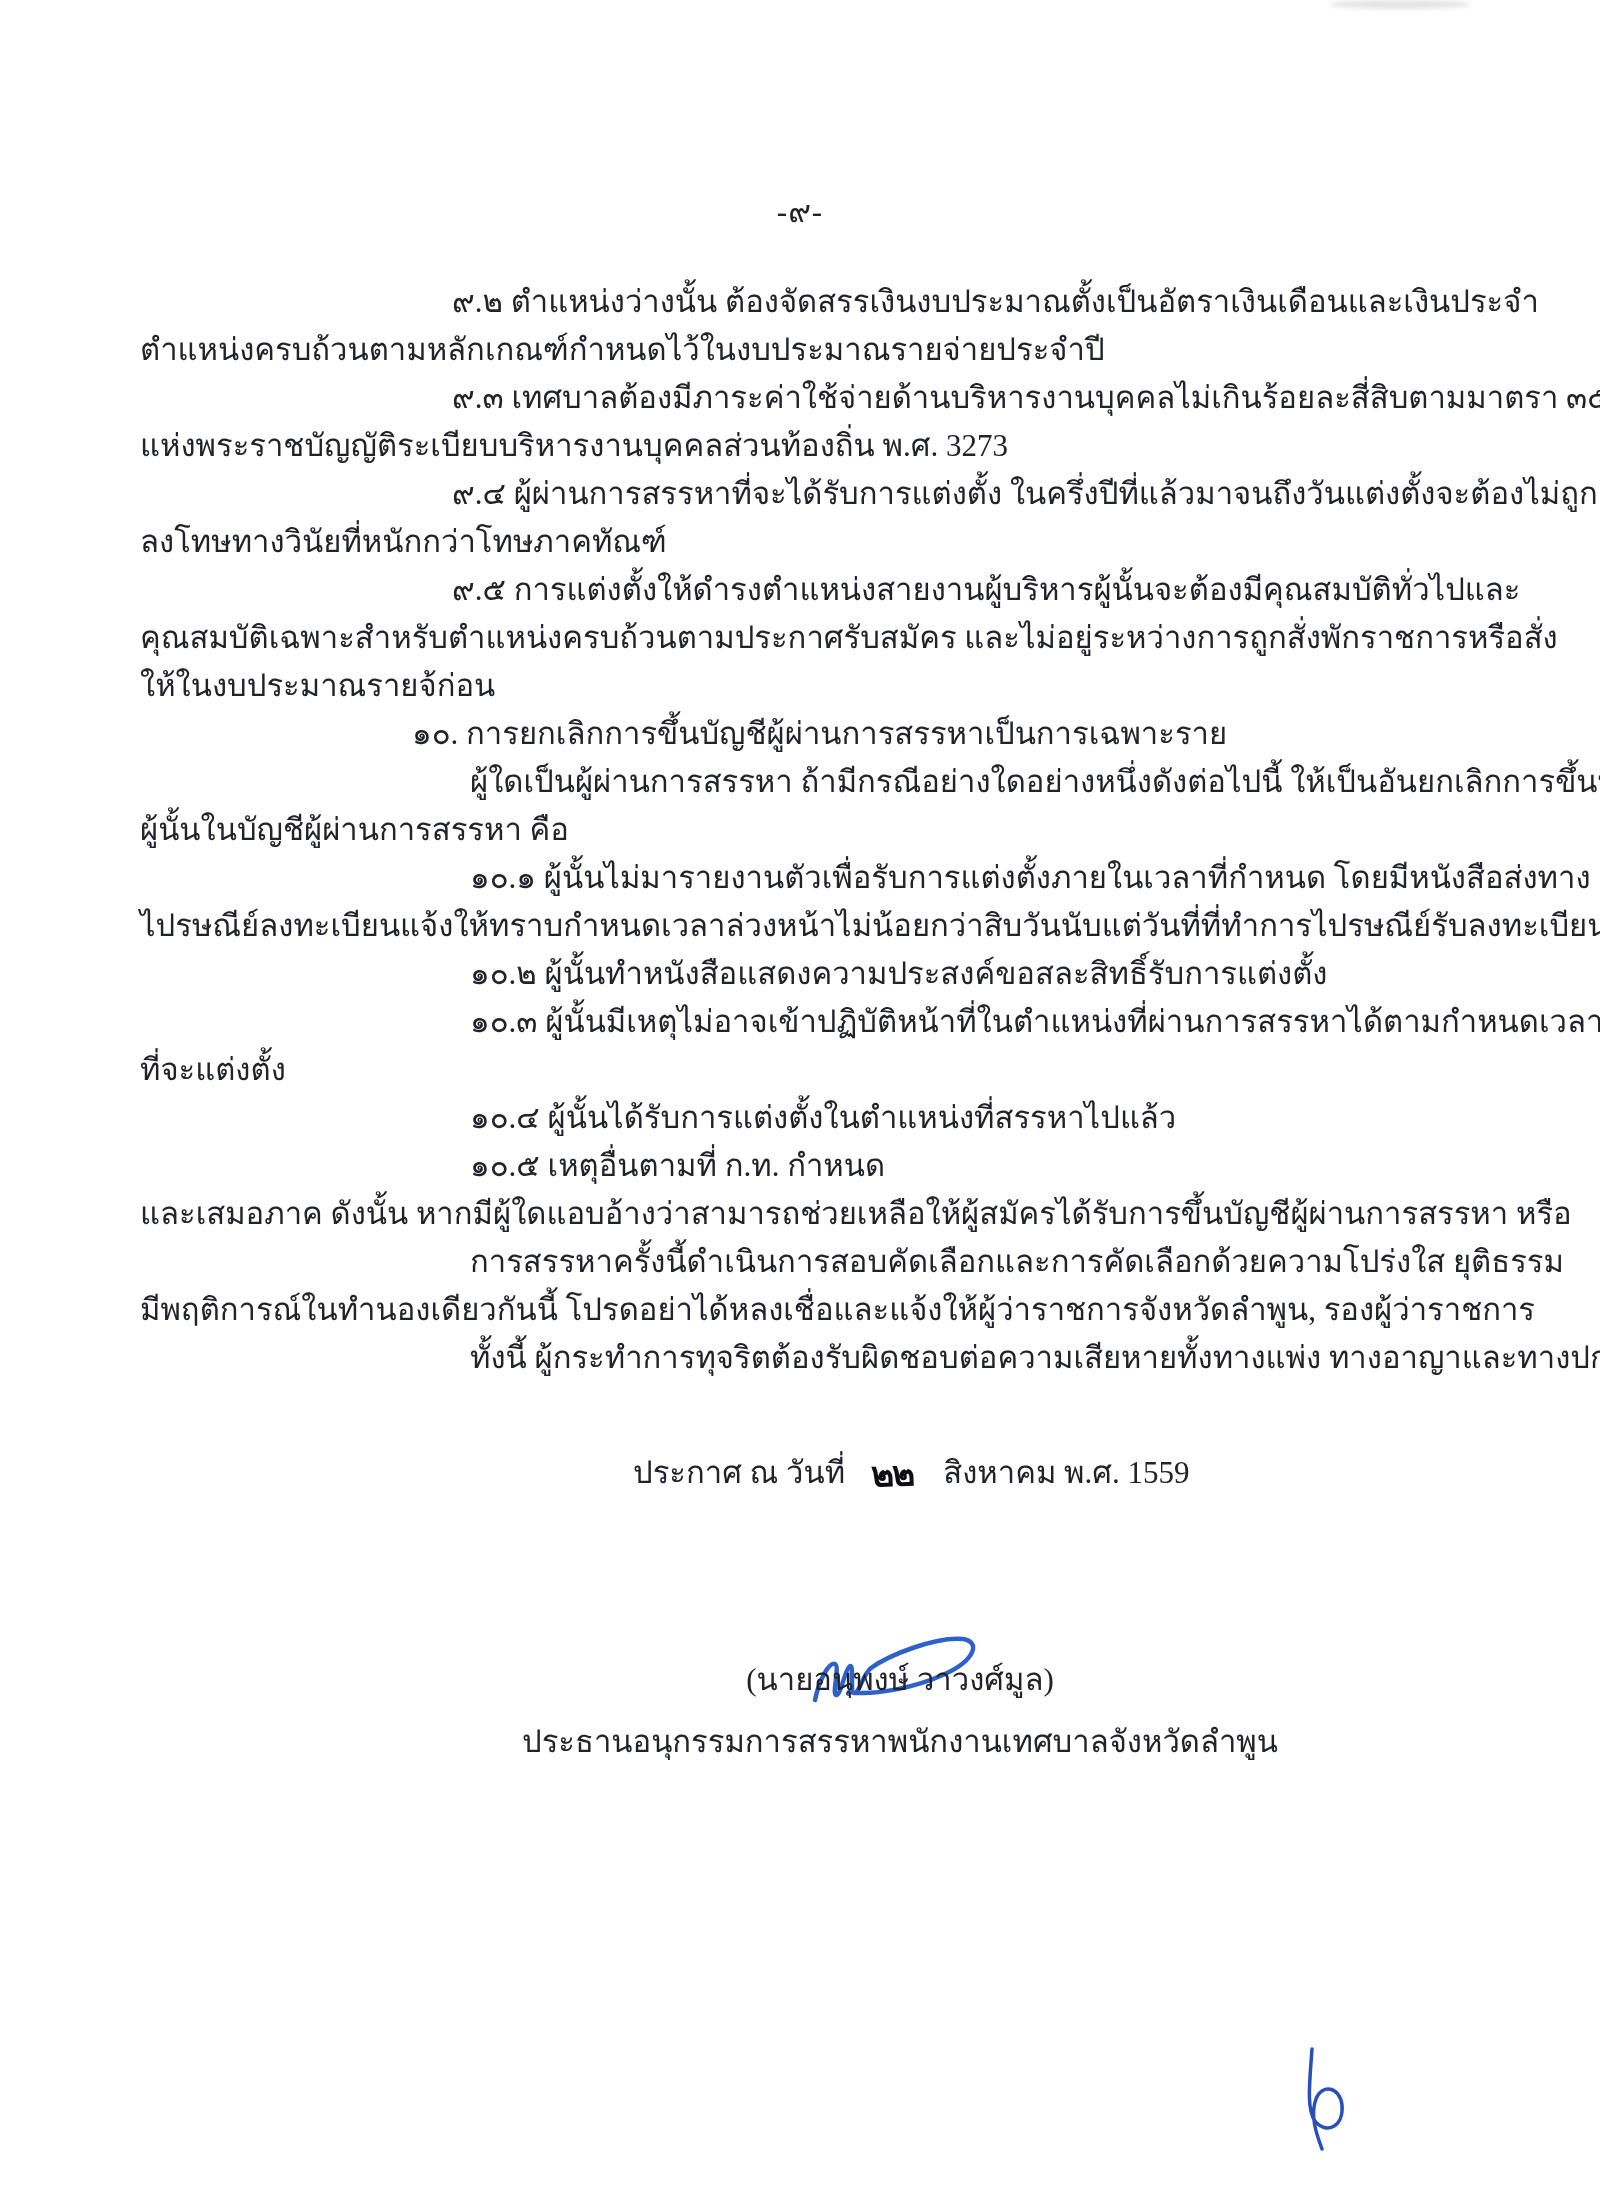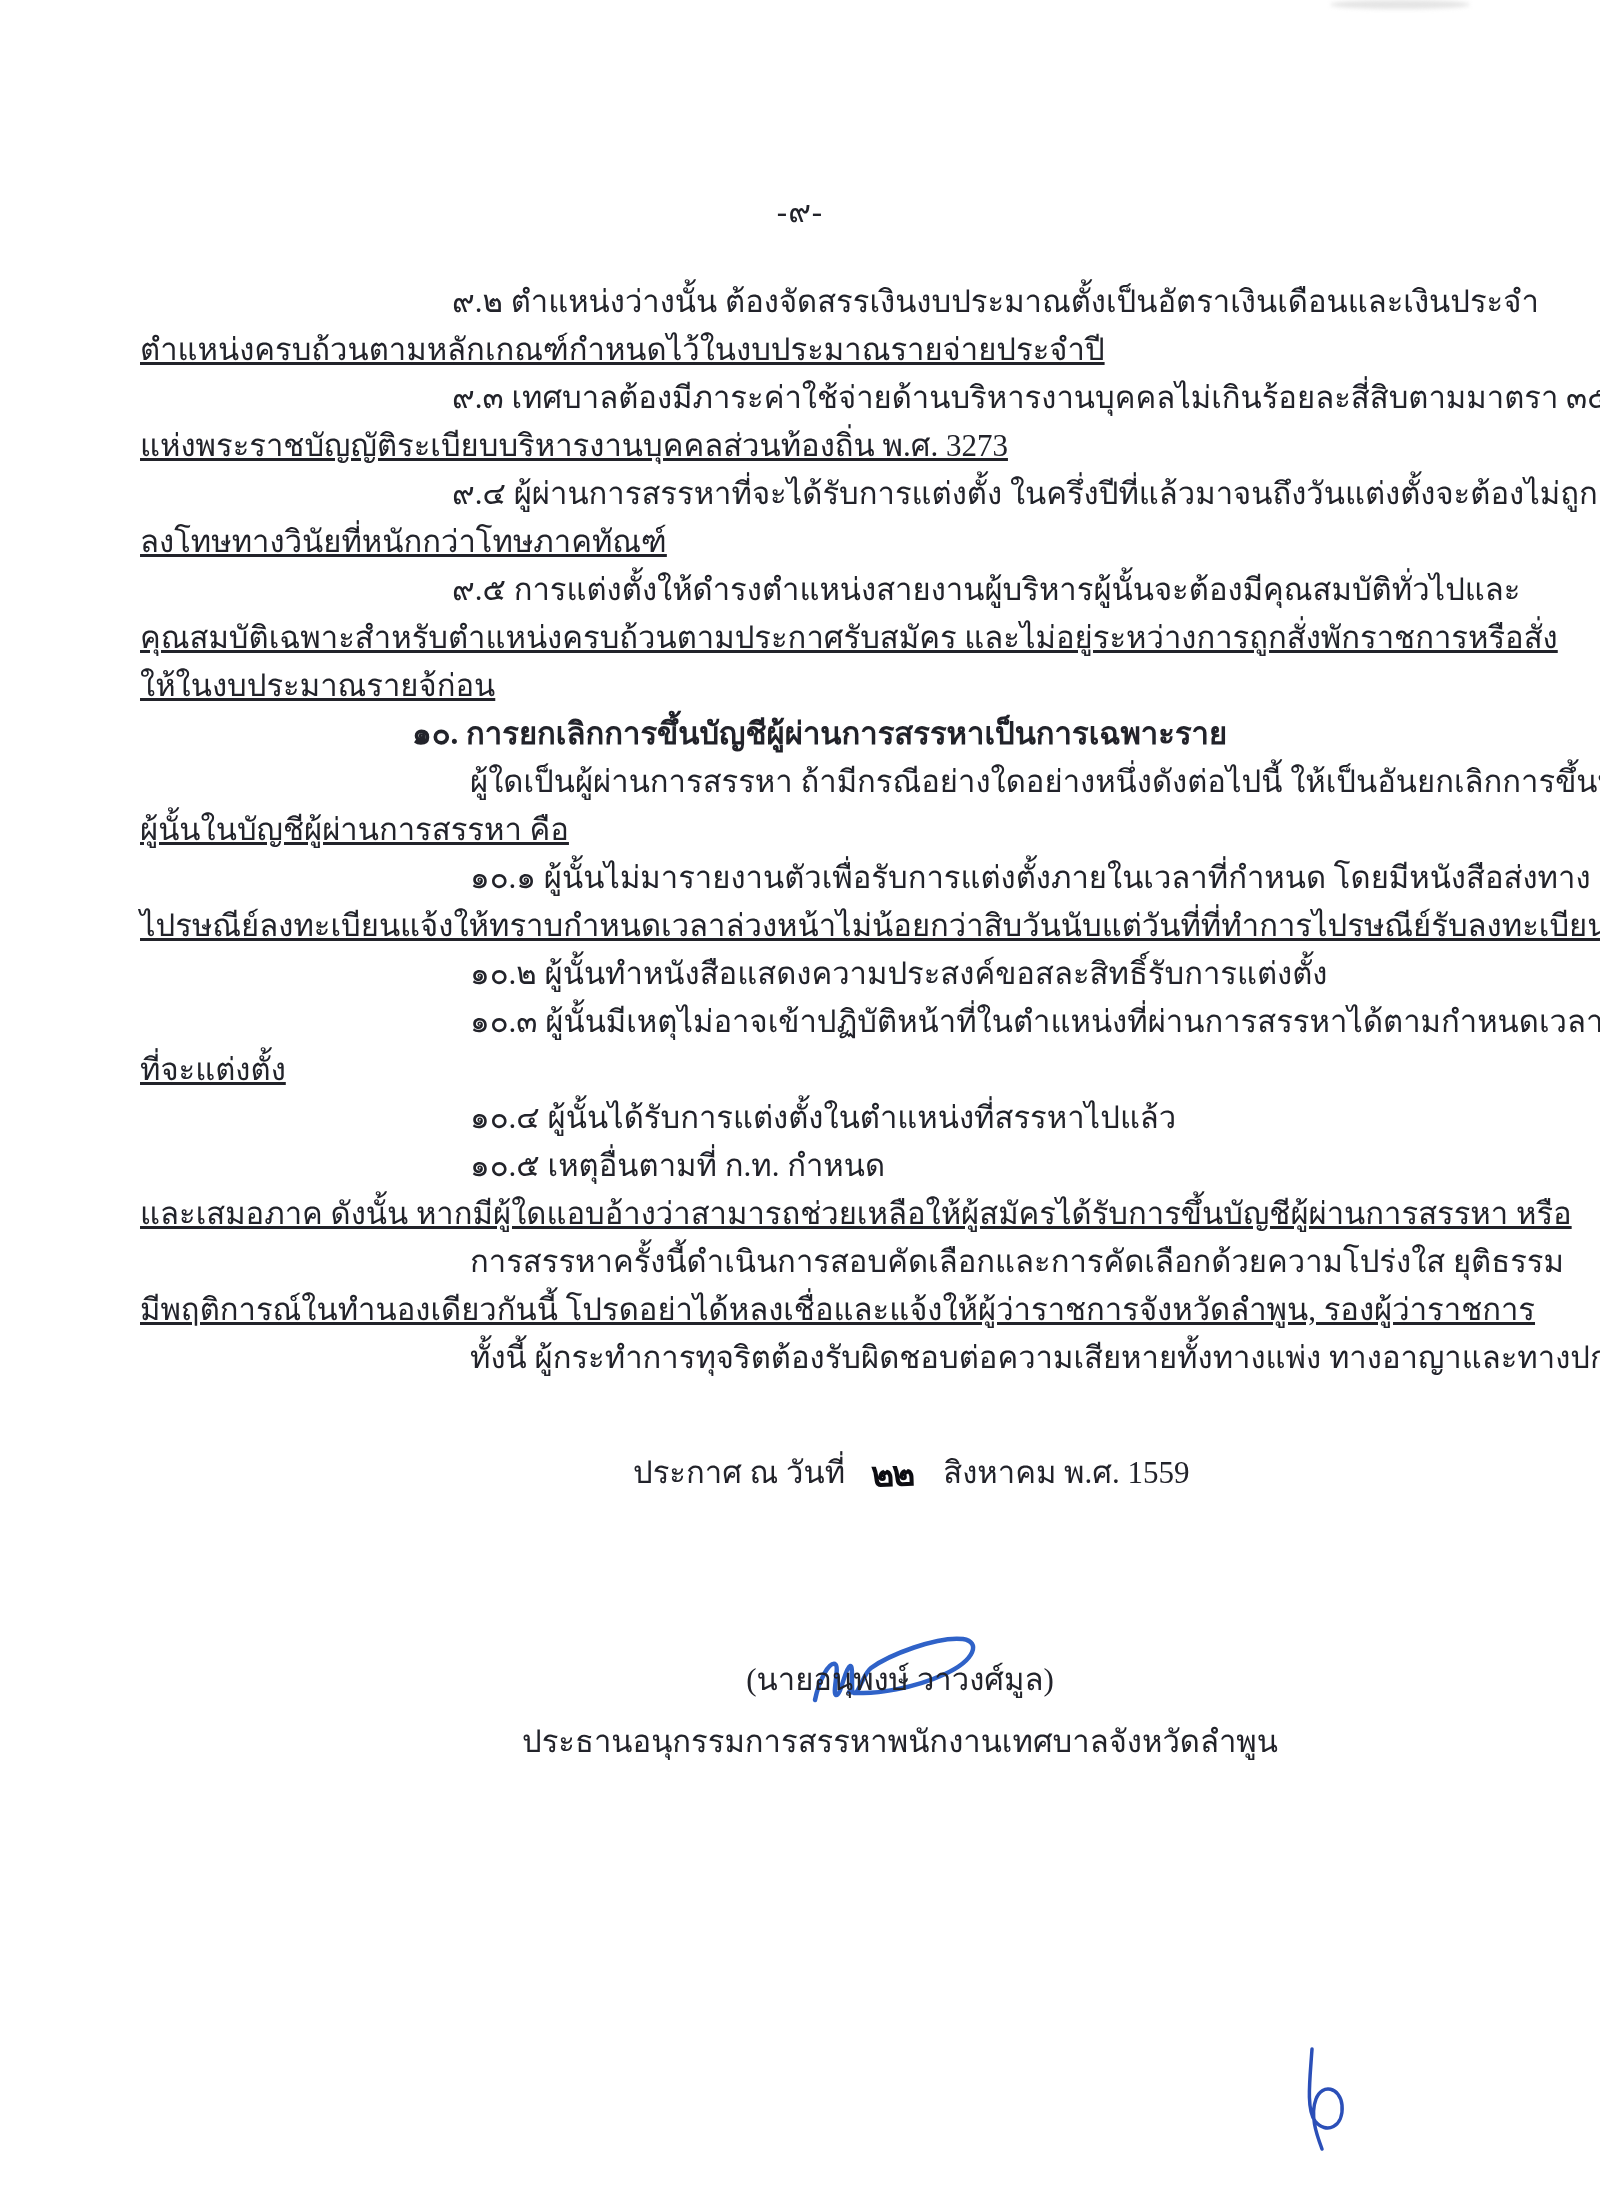--- a/index.html
+++ b/index.html
@@ -37,24 +37,24 @@
     top: 278px;
     left: 140px;
     width: 1310px;
   }
   .line {
     height: 48px;
     line-height: 48px;
     font-size: 31px;
     white-space: nowrap;
   }
-  .line.flush   { padding-left: 0; text-decoration: underline; }
+  .line.flush   { padding-left: 0; }
   .line.indent  { padding-left: 312px; }
   .line.indent2 { padding-left: 330px; }
-  .line.heading { padding-left: 272px; font-weight: bold; }
+  .line.heading { padding-left: 272px; font-weight: normal; }
   .date-line {
     position: absolute;
     top: 1448px;
     left: 155px;
     font-size: 31px;
     line-height: 48px;
     white-space: nowrap;
     padding-left: 478px;
   }
   .handwritten-day {

